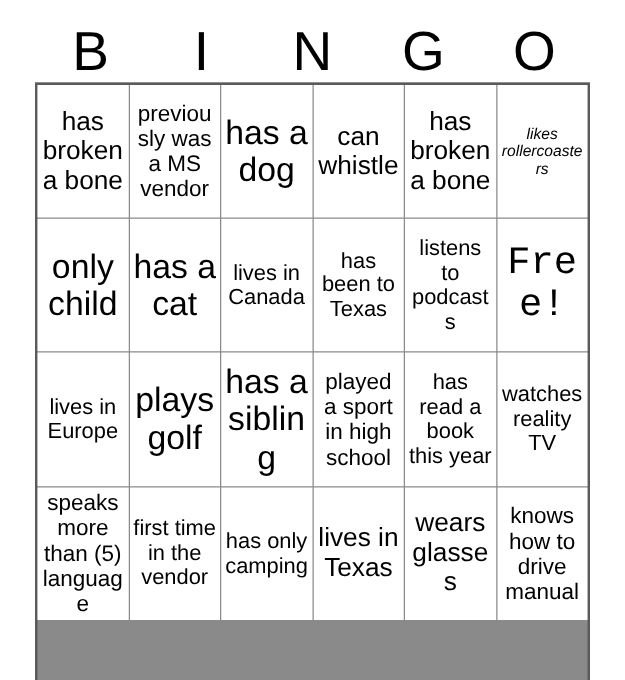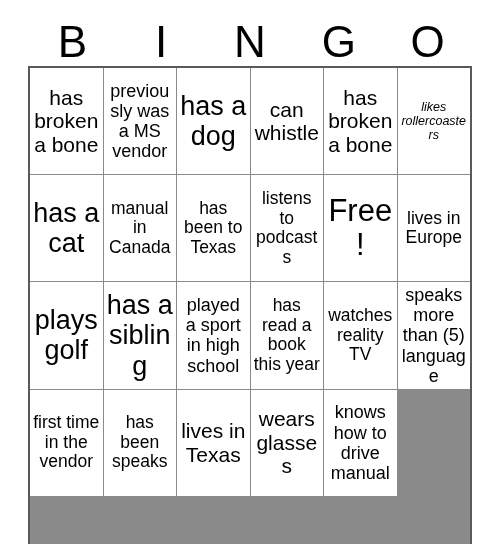--- a/index.html
+++ b/index.html
@@ -78,21 +78,21 @@
     line-height: 1.12;
     word-wrap: break-word;
   }
 
   
   .sz-xs .cell-text { font-size: 12.5px; font-style: italic; }
   .sz-s  .cell-text { font-size: 18px; }
   .sz-m  .cell-text { font-size: 17.5px; }
   .sz-l  .cell-text { font-size: 21px; }
   .sz-xl .cell-text { font-size: 27px; }
-  .sz-xxl .cell-text { font-size: 31px; }
+  .sz-xxl .cell-text { font-size: 31px; font-family: Liberation Mono, monospace; }
 </style>
 </head>
 <body>
 
 <div class="card">
 
   <div class="header-row">
     <div class="header-cell">B</div>
     <div class="header-cell">I</div>
     <div class="header-cell">N</div>
@@ -114,24 +114,27 @@
         <span class="cell-text">can whistle</span>
       </div>
     <div class="cell sz-l">
         <span class="cell-text">has broken a bone</span>
       </div>
 
     <div class="cell sz-xs">
         <span class="cell-text">likes rollercoasters</span>
       </div>
     <div class="cell sz-xl">
+        <span class="cell-text">only child</span>
+      </div>
+    <div class="cell sz-xl">
         <span class="cell-text">has a cat</span>
       </div>
     <div class="cell sz-m">
-        <span class="cell-text">manual in Canada</span>
+        <span class="cell-text">lives in Canada</span>
       </div>
     <div class="cell sz-m">
         <span class="cell-text">has been to Texas</span>
       </div>
 
     <div class="cell sz-m">
         <span class="cell-text">listens to podcasts</span>
       </div>
     <div class="cell sz-xxl">
         <span class="cell-text">Free!</span>
@@ -156,21 +159,21 @@
         <span class="cell-text">watches reality TV</span>
       </div>
     <div class="cell sz-s">
         <span class="cell-text">speaks more than (5) language</span>
       </div>
 
     <div class="cell sz-m">
         <span class="cell-text">first time in the vendor</span>
       </div>
     <div class="cell sz-m">
-        <span class="cell-text">has been speaks</span>
+        <span class="cell-text">has only camping</span>
       </div>
     <div class="cell sz-l">
         <span class="cell-text">lives in Texas</span>
       </div>
     <div class="cell sz-l">
         <span class="cell-text">wears glasses</span>
       </div>
     <div class="cell sz-s">
         <span class="cell-text">knows how to drive manual</span>
       </div>

